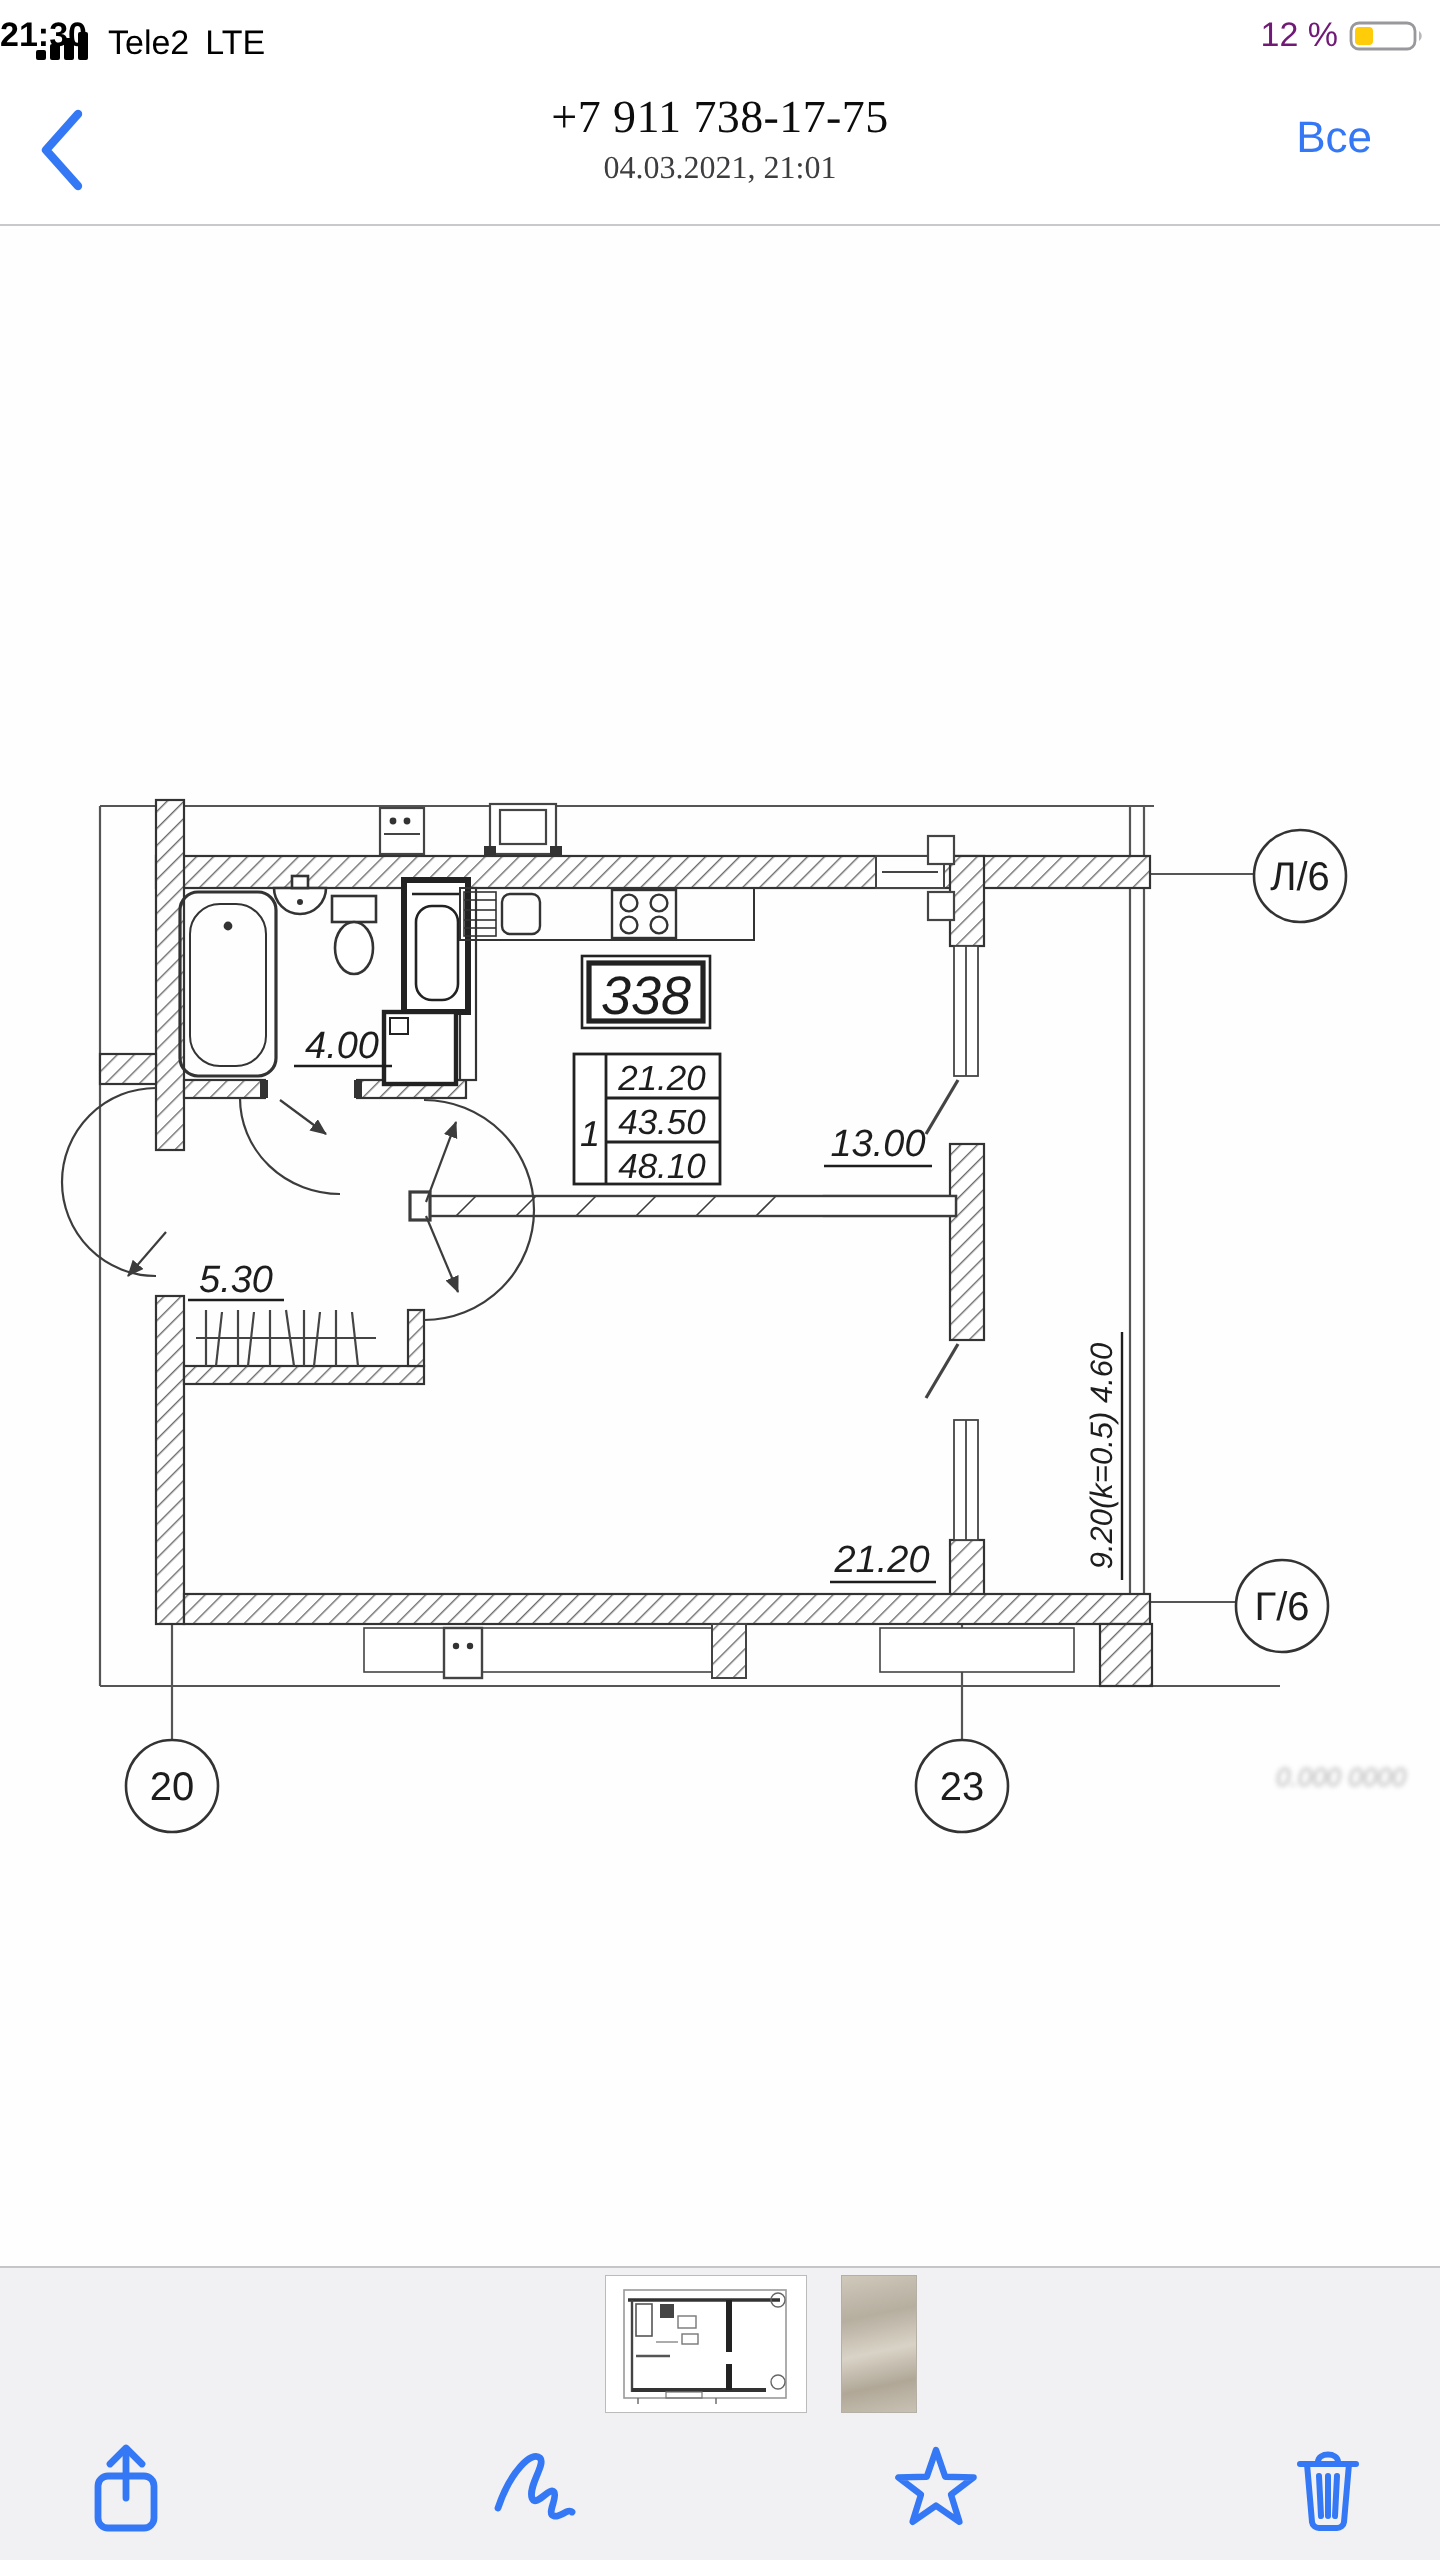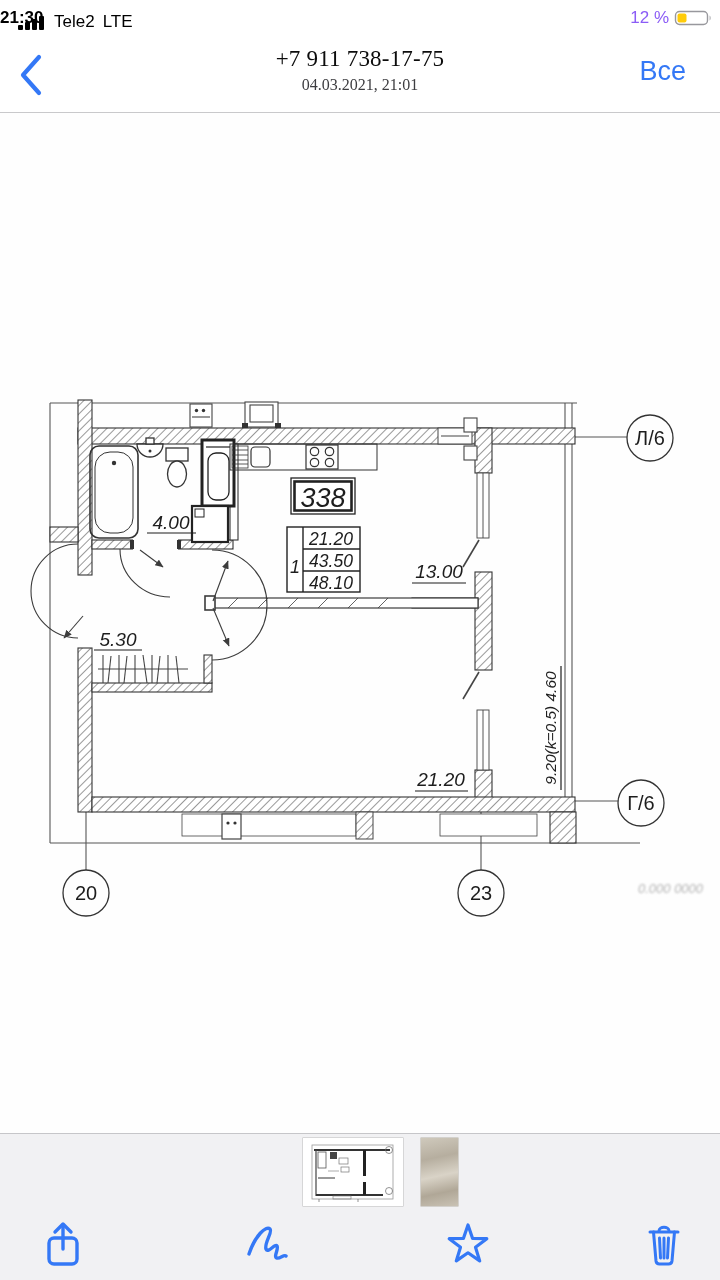--- a/index.html
+++ b/index.html
@@ -4,28 +4,28 @@
 <style>
   html,body{margin:0;padding:0;background:#666;}
   .screen{position:relative;width:720px;height:1280px;background:#fff;overflow:hidden;
           font-family:"Liberation Sans",sans-serif;-webkit-font-smoothing:antialiased;}
   
   .statusbar{position:absolute;left:0;top:0;width:720px;height:44px;background:#fff;}
   .sb-left{position:absolute;left:18px;top:9px;display:flex;align-items:flex-end;gap:8px;}
   .sb-carrier,.sb-net{font-size:17px;color:#000;line-height:26px;}
   .sb-time{position:absolute;left:0;right:0;top:8px;text-align:left;font-size:17px;font-weight:bold;color:#000;}
   .sb-right{position:absolute;right:6px;top:8px;display:flex;align-items:center;gap:5px;}
-  .sb-batt-text{font-size:17px;color:#8b5cf6;margin-left:39px;}
+  .sb-batt-text{font-size:17px;color:#701a75;margin-left:39px;}
   
   .navbar{position:absolute;left:0;top:44px;width:720px;height:68px;background:#fff;border-bottom:1px solid #c9c9cb;}
   .nav-back{position:absolute;left:14px;top:6px;width:40px;height:52px;cursor:pointer;}
   .nav-center{position:absolute;left:120px;right:120px;top:2px;text-align:center;font-family:Liberation Serif, serif;}
   .nav-title{font-size:23px;color:#0c0c0c;font-weight:500;letter-spacing:.2px;}
   .nav-sub{font-size:16px;color:#3d3d40;margin-top:4px;}
-  .nav-all{position:absolute;right:34px;top:12px;font-size:27px;color:#3478F6;cursor:pointer;}
+  .nav-all{position:absolute;right:34px;top:12px;font-size:22px;color:#3478F6;cursor:pointer;}
   
   .photo{position:absolute;left:0;top:113px;width:720px;height:1020px;background:#fefefe;overflow:hidden;}
   .plan-svg{position:absolute;left:0;top:0;}
   
   .chrome{position:absolute;left:0;top:1133px;width:720px;height:147px;background:#f1f1f3;border-top:1px solid #c6c6c9;}
   .thumb1{position:absolute;left:303px;top:4px;width:100px;height:68px;background:#fff;box-shadow:0 0 0 .5px #bbb;}
   .thumb2{position:absolute;left:421px;top:4px;width:37px;height:68px;
           background:linear-gradient(168deg,#cfc9bc 0%,#b6ae9f 30%,#d9d3c7 55%,#b0a797 78%,#c9c2b4 100%);
           box-shadow:0 0 0 .5px #b5b0a6;}
   .tb-btn{position:absolute;top:82px;width:56px;height:56px;cursor:pointer;}

